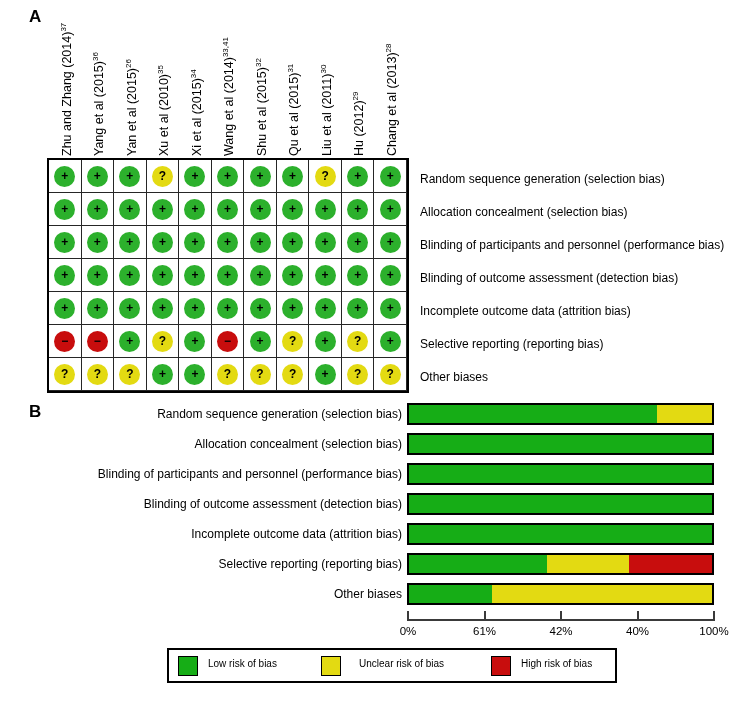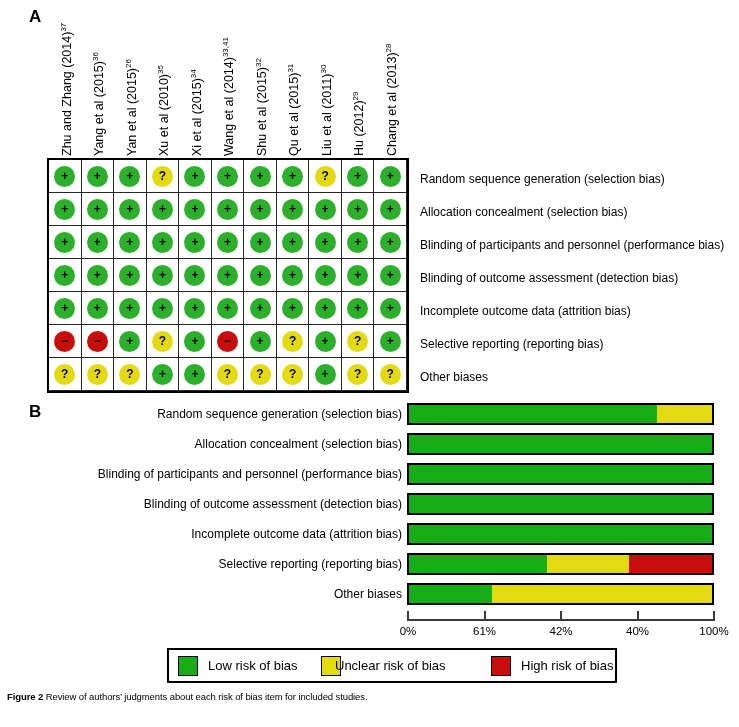--- a/index.html
+++ b/index.html
@@ -47,21 +47,21 @@
   #axis-line{position:absolute;left:407px;top:619px;width:308px;height:2px;background:#3a3a3a;}
   .tick{position:absolute;top:611px;width:2px;height:10px;background:#3a3a3a;}
   .tick-label{position:absolute;top:625px;font-size:11.5px;transform:translateX(-50%);white-space:nowrap;}
 
   
   #legend-box{
     position:absolute;left:167px;top:648px;width:450px;height:35px;
     border:2px solid #000;box-sizing:border-box;background:#fff;
   }
   .leg-sq{position:absolute;top:6px;width:20px;height:20px;border:1px solid #000;box-sizing:border-box;}
-  .leg-lbl{position:absolute;top:8px;font-size:13px;white-space:nowrap;}
+  .leg-lbl{position:absolute;top:8px;font-size:10px;white-space:nowrap;}
 
   
   #caption{position:absolute;left:7px;top:690px;width:731px;font-size:9.5px;line-height:13px;letter-spacing:-0.1px;}
   #caption b{font-weight:bold;}
 </style>
 </head>
 <body>
 
 <div class="panel-letter" id="a-letter">A</div>
 <div class="panel-letter" id="b-letter">B</div>
@@ -369,21 +369,20 @@
       <div class="tick-label" style="left: 561px;">42%</div>
       <div class="tick" style="left: 636.5px;"></div>
       <div class="tick-label" style="left: 637.5px;">40%</div>
       <div class="tick" style="left: 713px;"></div>
       <div class="tick-label" style="left: 714px;">100%</div>
     </div>
   <div id="legend-box">
       <div class="leg-sq" style="left: 9px; background: rgb(22, 173, 22);"></div>
       <div class="leg-lbl" style="left: 39px;">Low risk of bias</div>
       <div class="leg-sq" style="left: 152px; background: rgb(227, 218, 18);"></div>
-      <div class="leg-lbl" style="left: 166px;">Unclear risk of bias</div>
+      <div class="leg-lbl" style="left: 190px;">Unclear risk of bias</div>
       <div class="leg-sq" style="left: 322px; background: rgb(200, 13, 13);"></div>
       <div class="leg-lbl" style="left: 352px;">High risk of bias</div>
     </div>
 </div>
 
 <div id="caption">
-  <div><b>Figure 2</b><span> Review of authors’ judgments about each risk of bias item for included studies.</span></div>
 </div>
 
 </body></html>

